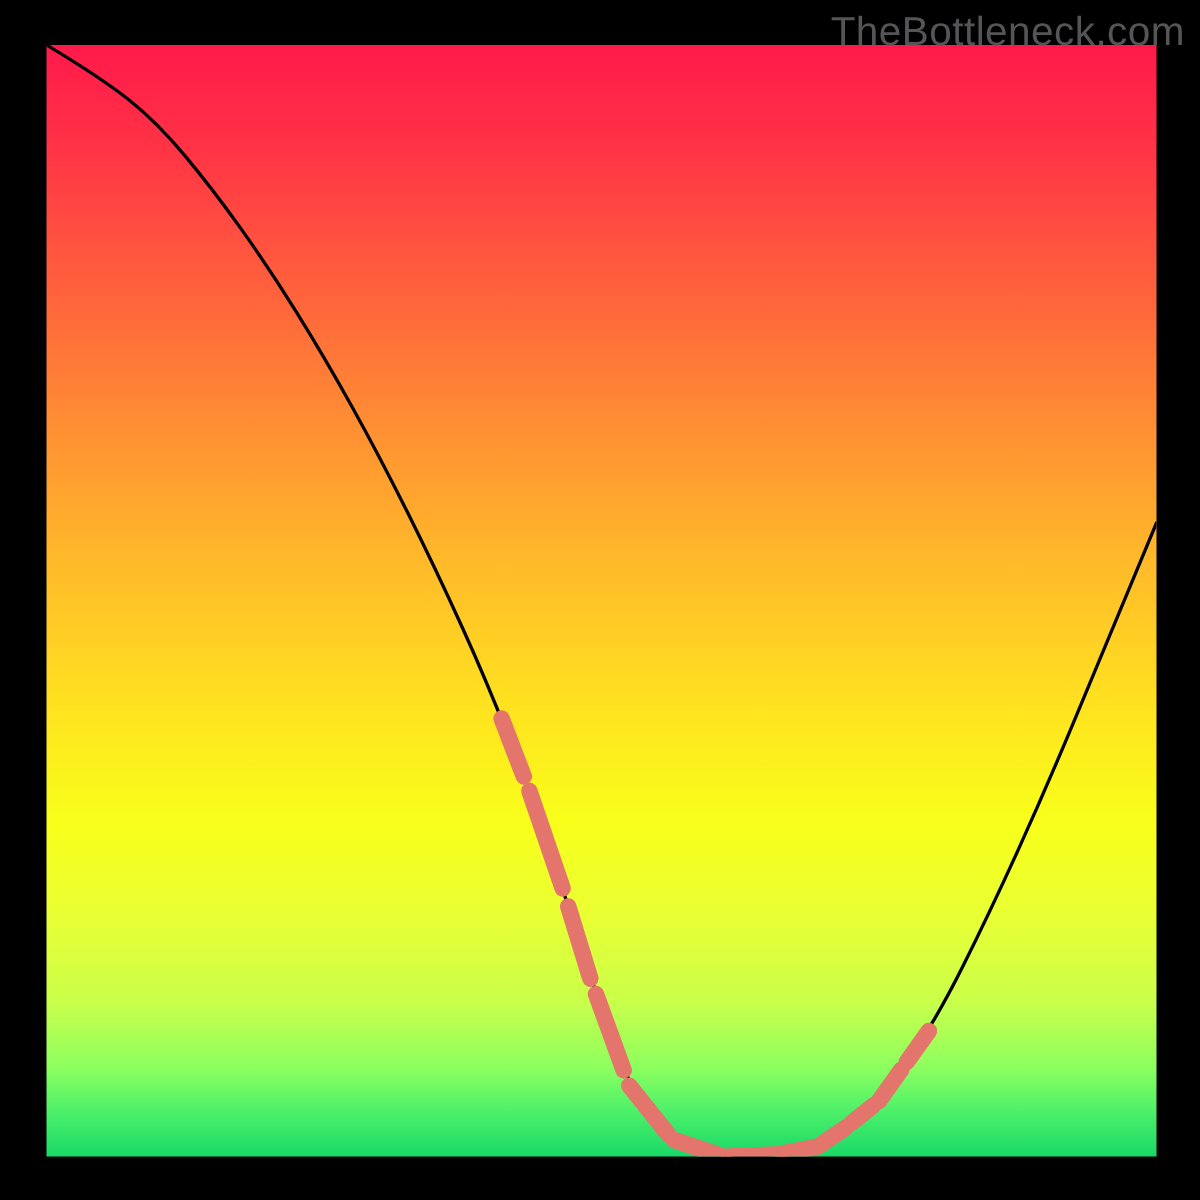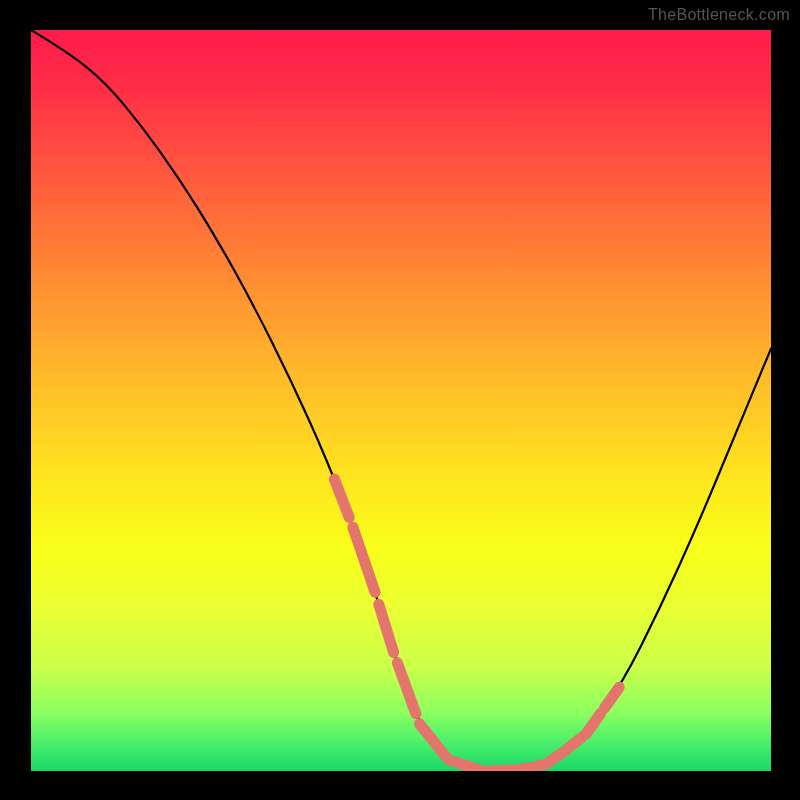--- a/index.html
+++ b/index.html
@@ -39,21 +39,21 @@
       #8dff5f 92%,
       #4cf06a 96%,
       #19d867 100%
     );
   }
   .attribution {
     position: absolute;
     top: 6px;
     right: 10px;
     color: #555557;
-    font-size: 16px;
+    font-size: 27px;
     font-weight: 500;
     letter-spacing: 0.3px;
   }
   svg.curve {
     position: absolute;
     left: 0;
     top: 0;
     width: 740px;
     height: 741px;
   }

